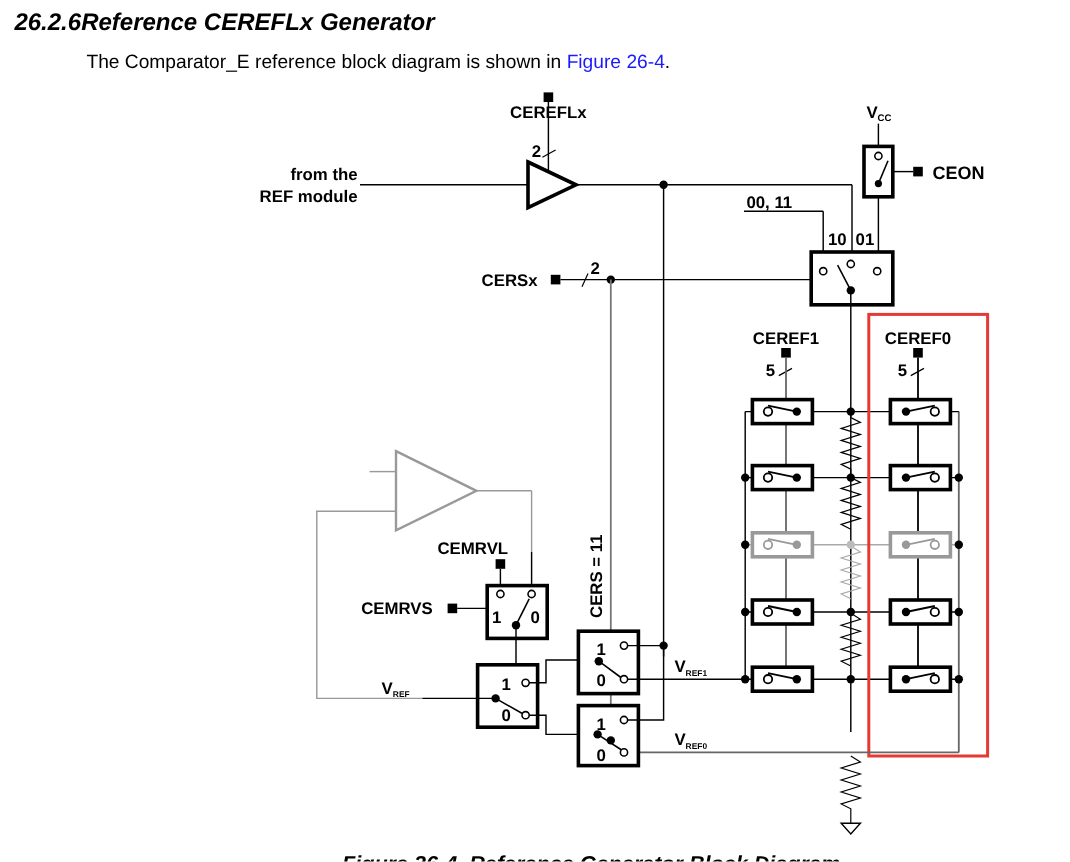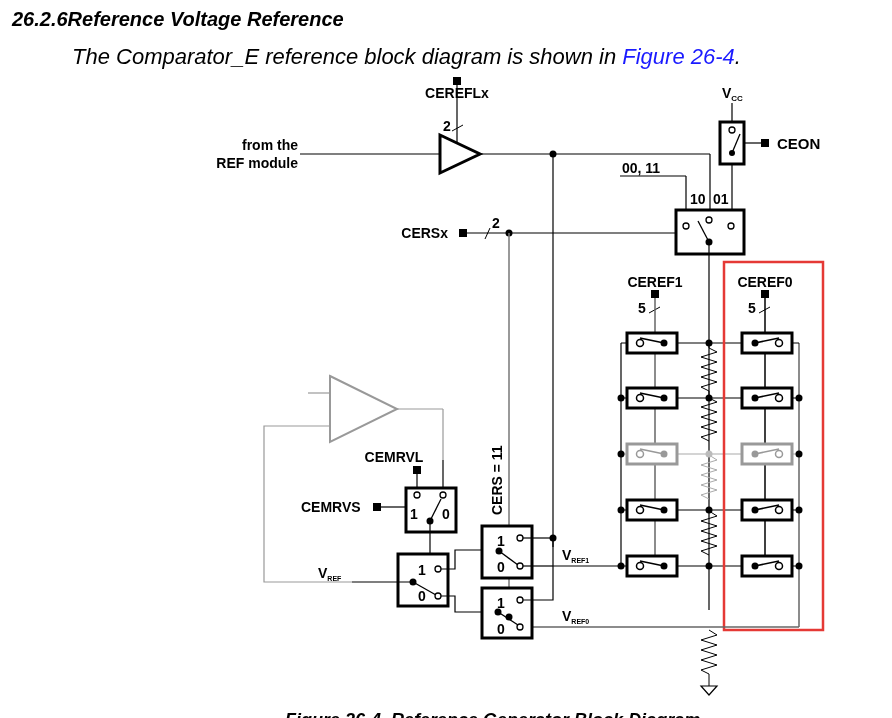--- a/index.html
+++ b/index.html
@@ -1,29 +1,29 @@
 <!DOCTYPE html>
 <html><head>
 <meta charset="utf-8">
 <style>
   html, body { margin:0; padding:0; background:#fff; }
   body { width:892px; height:718px; position:relative; overflow:hidden; font-family:"Liberation Sans", sans-serif; }
   .heading { position:absolute; left:12px; top:8px; font-size:20px; font-weight:bold; font-style:italic; color:#000; }
   .heading .num { margin-right:0; }
-  .intro { position:absolute; left:72px; top:44px; font-size:22px; color:#000;font-style:italic; }
+  .intro { position:absolute; left:72px; top:44px; font-size:16px; color:#000; }
   .intro a { color:#1a1aff; text-decoration:none; }
   svg { position:absolute; left:0; top:0; }
   svg text { font-family:"Liberation Sans", sans-serif; font-weight:bold; fill:#000; }
   .caption { position:absolute; left:285px; top:710px; font-size:18px; font-weight:bold; font-style:italic; color:#000; white-space:nowrap; }
 </style>
 </head>
 <body>
 
 <div class="heading">
-  <span class="num">26.2.6</span><span>Reference Voltage Reference</span>
+  <span class="num">26.2.6</span><span>Reference CEREFLx Generator</span>
 </div>
 <div class="intro">
   <span>The Comparator_E reference block diagram is shown in </span><a href="#">Figure 26-4</a><span>.</span>
 </div>
 
 <svg width="892" height="718" viewBox="0 0 892 718">
   <defs>
     <g id="sw-r">
       <rect x="-16" y="-10" width="50" height="20" fill="#fff" stroke="currentColor" stroke-width="3"></rect>
       <circle cx="-3" cy="0" r="3.5" fill="#fff" stroke="currentColor" stroke-width="1.5"></circle>

